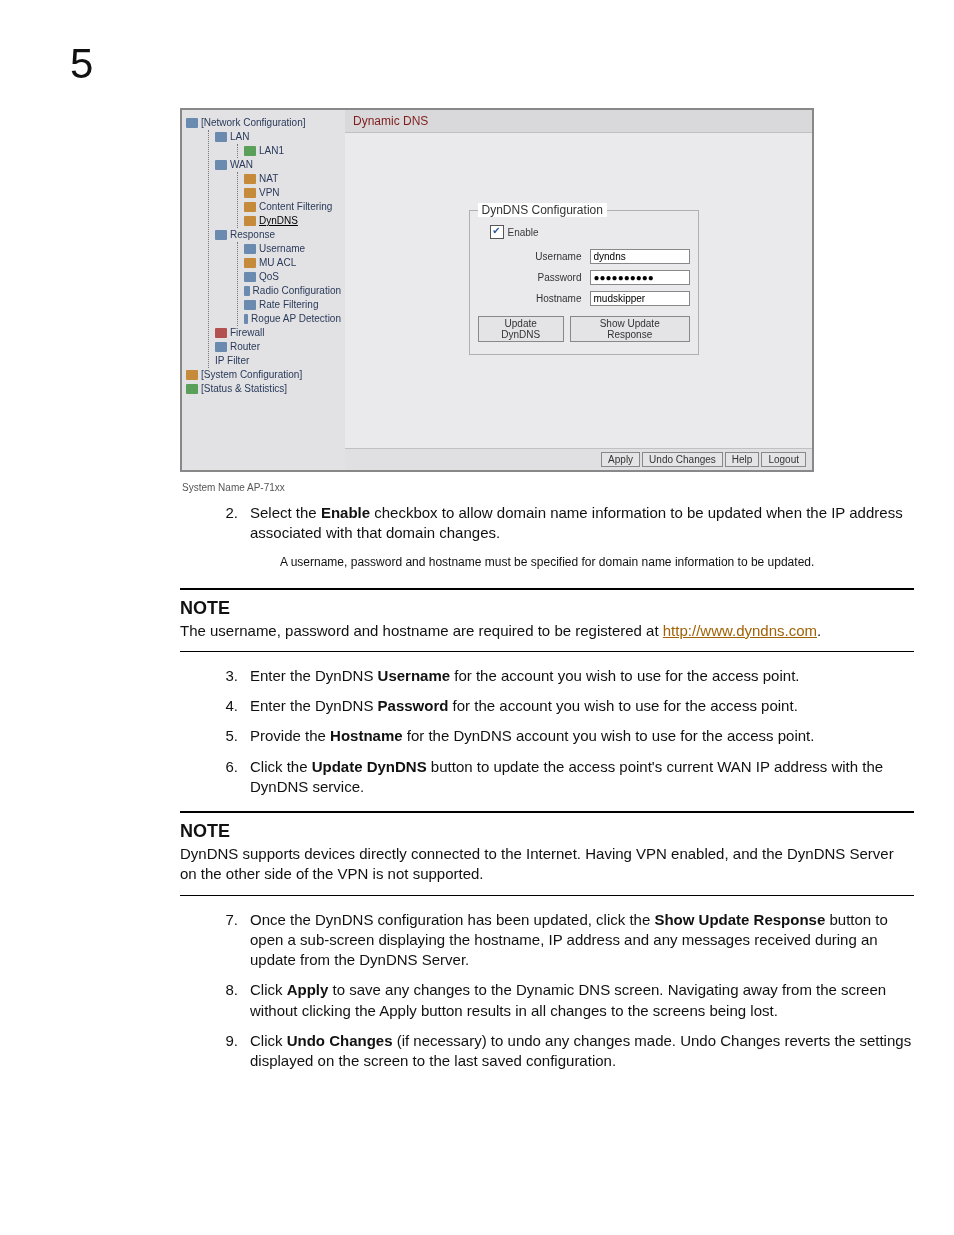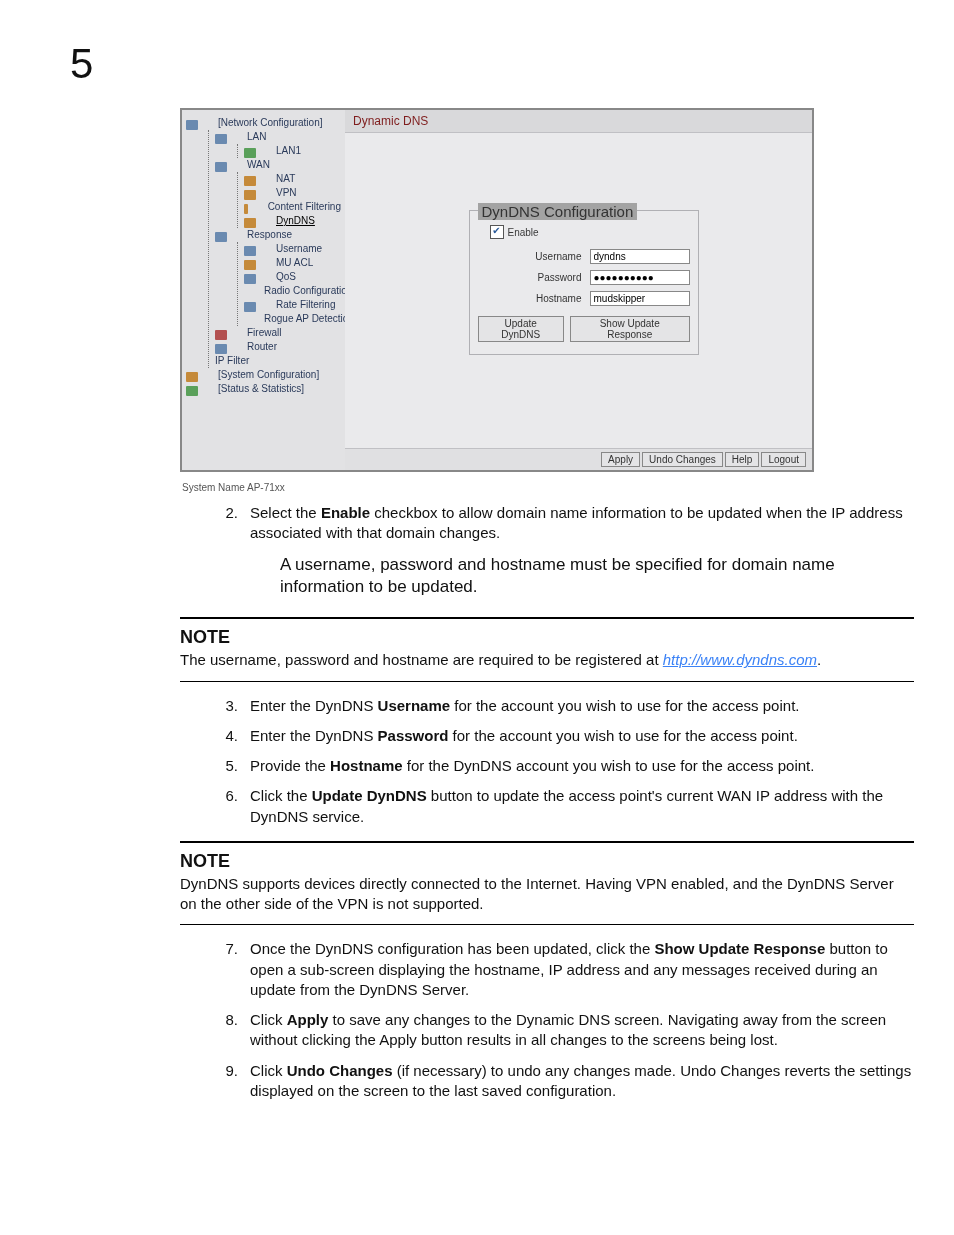--- a/index.html
+++ b/index.html
@@ -1,51 +1,51 @@
 <!DOCTYPE html>
 <html><head>
 <meta charset="utf-8">
 <style>
   html,body{margin:0;padding:0;background:#fff;font-family:Arial,Helvetica,sans-serif;color:#222}
   .page{width:954px;margin:0 auto;padding:0 40px 40px;position:relative;box-sizing:border-box}
   .chapnum{font-size:42px;font-weight:400;margin:40px 0 20px 30px;color:#111}
   .shot{border:2px solid #888;width:630px;margin:0 0 10px 140px;background:#e9e9ea;font-family:Tahoma,Arial,sans-serif;font-size:10px;color:#3a3a3a}
   .shot-body{display:flex;height:360px}
   .tree{width:155px;background:#e2e2e4;padding:6px 4px 4px 4px;position:relative;overflow:hidden}
-  .tree-line{white-space:nowrap;line-height:14px;display:flex;align-items:flex-end;gap:20px}
+  .tree-line{white-space:nowrap;line-height:14px;display:flex;align-items:center;gap:3px}
   .tree-icon{display:inline-block;width:12px;height:10px;background:#6a8ab0;border-radius:1px}
   .tree-icon.orange{background:#c58a3a}
   .tree-icon.green{background:#5aa05a}
   .tree-icon.red{background:#b35050}
   .tree-link{color:#2a3a5a}
   .tree .sel{color:#000;text-decoration:underline}
   .tline{border-left:1px dotted #777;margin-left:22px;padding-left:6px}
   .content{flex:1;background:#eaeaec;position:relative}
   .ctitle{background:#d9d9db;color:#7f1d1d;font-weight:normal;font-size:12px;padding:4px 8px;border-bottom:1px solid #c0c0c4}
   .panel{position:absolute;left:calc(50% - 110px);top:100px;width:230px}
   .fieldset{border:1px solid #b0b0b4;padding:10px 8px 12px;position:relative}
-  .fieldset-legend{position:absolute;top:-8px;left:8px;background:#a3a3a3;padding:0 4px;font-size:15px;color:#333}
+  .fieldset-legend{position:absolute;top:-8px;left:8px;background:#ffffff;padding:0 4px;font-size:12px;color:#333}
   .chk-row{display:flex;align-items:center;gap:4px;margin:4px 0 10px 12px}
   .chk{display:inline-block;width:12px;height:12px;border:1px solid #555;background:#fff;font-size:10px;line-height:10px;text-align:center;color:#2a5a9a}
   .frow{display:flex;align-items:center;justify-content:flex-end;gap:8px;margin:6px 0}
   .flabel{font-size:10px;color:#333;width:60px;text-align:right}
   .finput{width:100px;height:15px;border:1px solid #888;background:#fff;font-size:10px;padding:0 3px;box-sizing:border-box}
   .btnrow{display:flex;gap:6px;margin-top:10px;justify-content:center}
   .btn{background:#e4e4e6;border:1px solid #888;font-size:10px;padding:1px 6px;color:#333;cursor:pointer}
   .footer{background:#e0e0e2;border-top:1px solid #c0c0c4;padding:3px 6px;display:flex;justify-content:flex-end;gap:2px}
   .sysname{font-size:10px;color:#555;margin:2px 0 0 142px}
   
   .step{margin:10px 0 10px 180px;font-size:15px;line-height:1.35;display:flex;gap:12px;color:#111}
   .step .num{width:18px;flex:none;text-align:right}
   .step .txt{flex:1}
-  .sub{margin:8px 0 18px 240px;font-size:17px;line-height:1.35;color:#111}
+  .sub{margin:8px 0 18px 240px;font-size:12px;line-height:1.35;color:#111}
   .notebox{border-top:2px solid #000;border-bottom:1px solid #000;margin:14px 0 14px 140px;padding:4px 0 10px}
   .notebox .ntitle{font-weight:bold;font-size:18px;margin:4px 0 2px;color:#111}
   .notebox .ntxt{font-size:15px;line-height:1.35;color:#111}
-  a.extlink{color:#3b82f6;text-decoration:underline;font-style:italic}
+  a.extlink{color:#a16207;text-decoration:underline;}
   b{font-weight:bold}
 </style>
 </head>
 <body>
 
 <div class="page">
   <div class="chapnum">5</div>
 
   <div class="shot">
     <div class="shot-body">

